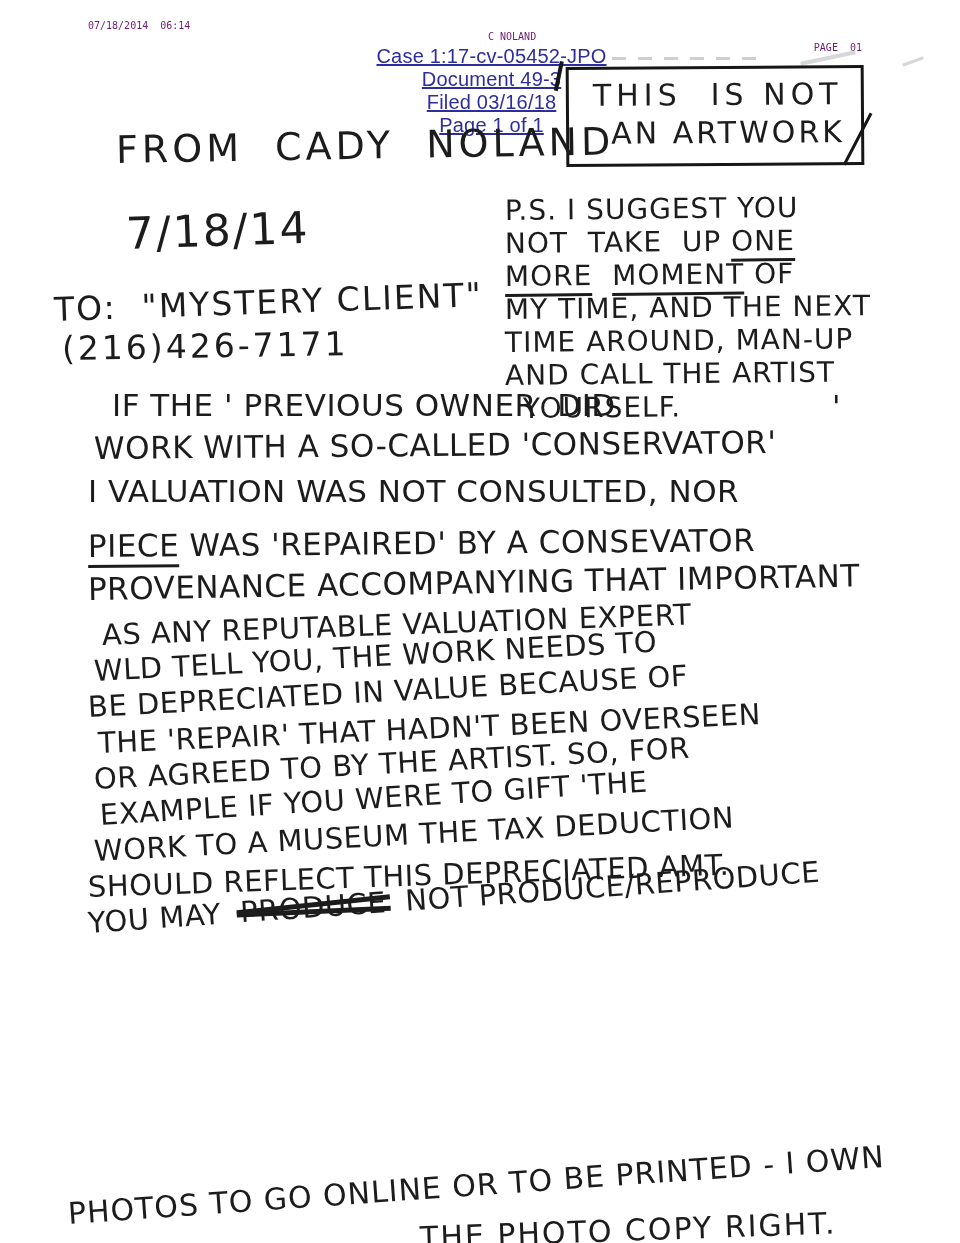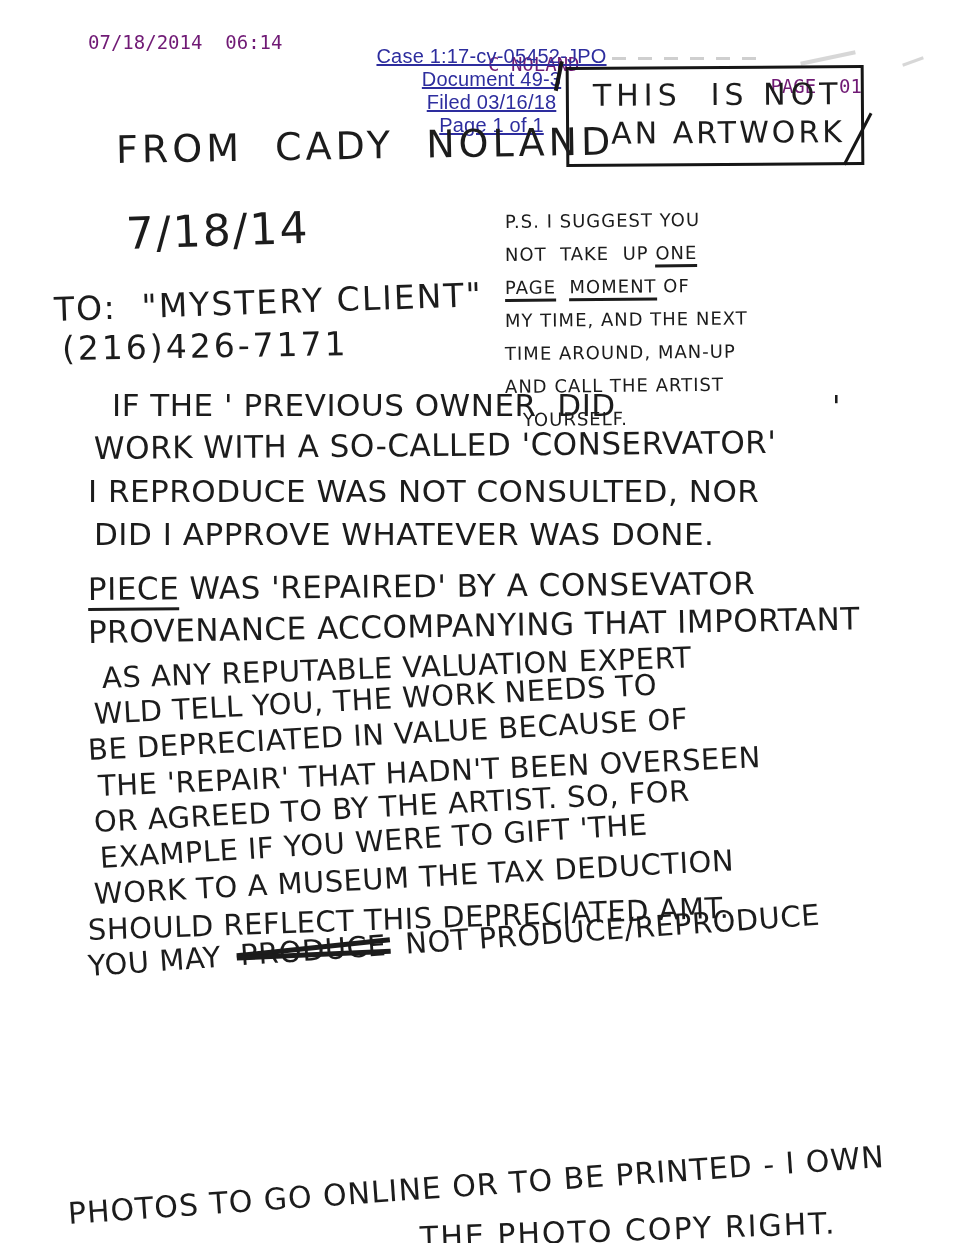--- a/index.html
+++ b/index.html
@@ -1,21 +1,21 @@
 <!DOCTYPE html>
 <html><head>
 <meta charset="utf-8">
 <style>
   html,body{margin:0;padding:0;background:#6b6b6b;}
   .page{position:relative;width:960px;height:1243px;background:#ffffff;overflow:hidden;
         font-family:"DejaVu Sans",sans-serif;color:#1c1c1c;}
 
   
   .fax-header{position:absolute;top:9px;left:0;right:0;height:20px;
-              font-family:"DejaVu Sans Mono",monospace;font-size:19px;font-weight:normal;
+              font-family:"DejaVu Sans Mono",monospace;font-size:10px;font-weight:normal;
               color:#701a75;white-space:pre;}
   .fax-dt{position:absolute;left:88px;}
   .fax-sender{position:absolute;left:488px;text-align:center;}
   .fax-page{position:absolute;right:98px;}
 
   
   .court-stamp{position:absolute;top:22px;left:0;right:0;text-align:center;
                font-family:"Liberation Sans",sans-serif;font-size:20px;color:#2d2d9e;
                letter-spacing:0.2px;white-space:pre;}
   .court-stamp span{margin:0 29px;text-decoration:underline;}
@@ -37,21 +37,21 @@
   .art2{left:800px;top:56px;width:56px;height:4px;transform:rotate(-12deg);}
   .art3{left:902px;top:60px;width:22px;height:3px;transform:rotate(-20deg);}
 
   
   .hw{white-space:pre;transform-origin:left center;}
   .from-line{position:absolute;left:116px;top:128px;font-size:38px;letter-spacing:4px;transform:rotate(-1deg);}
   .date-line{position:absolute;left:126px;top:208px;font-size:44px;letter-spacing:2px;transform:rotate(-2deg);}
   .to1{position:absolute;left:54px;top:290px;font-size:33px;letter-spacing:2px;transform:rotate(-2deg);}
   .to2{position:absolute;left:62px;top:329px;font-size:33px;letter-spacing:3px;transform:rotate(-1deg);}
 
-  .ps{position:absolute;left:505px;top:205px;width:430px;font-size:18px;line-height:33px;letter-spacing:1px;}
+  .ps{position:absolute;left:505px;top:194px;width:430px;font-size:28px;line-height:33px;letter-spacing:1px;}
   .ps .ln{white-space:pre;transform:rotate(-0.6deg);transform-origin:left center;}
 
   .body{position:absolute;left:88px;top:384px;width:850px;}
   .bl{white-space:pre;font-size:31px;line-height:43px;letter-spacing:0.5px;transform-origin:left center;}
   .p3line{font-size:29px;line-height:36px;}
 
   .u{border-bottom:3px solid #1c1c1c;padding-bottom:1px;}
   .s{position:relative;}
   .s::before,.s::after{content:"";position:absolute;left:-4px;right:-4px;height:5px;background:#1c1c1c;}
   .s::before{top:36%;transform:rotate(-2deg);}
@@ -91,34 +91,33 @@
   </div>
 
   <div class="hw from-line">FROM  CADY  NOLAND</div>
   <div class="hw date-line">7/18/14</div>
   <div class="hw to1">TO:  "MYSTERY CLIENT"</div>
   <div class="hw to2">(216)426-7171</div>
 
   <div class="ps">
     <div class="ln"><span>P.S. I SUGGEST YOU</span></div>
     <div class="ln"><span>NOT  TAKE  UP </span><span class="u">ONE</span></div>
-    <div class="ln"><span class="u">PAGE</span><span>  </span><span class="u">MOMENT</span><span> OF</span></div>
+    <div class="ln"><span class="u">MORE</span><span>  </span><span class="u">MOMENT</span><span> OF</span></div>
     <div class="ln"><span>MY TIME, AND THE NEXT</span></div>
     <div class="ln"><span>TIME AROUND, MAN-UP</span></div>
     <div class="ln"><span>AND CALL THE ARTIST</span></div>
     <div class="ln" style="margin-left:18px"><span>YOURSELF.</span></div>
   </div>
 
   <div class="stray">'</div>
 
   <div class="body">
     <div class="bl" style="margin-left:24px"><span>IF THE ' PREVIOUS OWNER  DID</span></div>
     <div class="bl" style="margin-left:6px;transform:rotate(-0.5deg)"><span>WORK WITH A SO-CALLED 'CONSERVATOR'</span></div>
-    <div class="bl" style="margin-left:0"><span>I REPRODUCE WAS NOT CONSULTED, NOR</span></div>
-    <div class="bl" style="margin-left:6px"><span>DID I APPROVE WHATEVER WAS DONE.</span></div>
+    <div class="bl" style="margin-left:0"><span>I VALUATION WAS NOT CONSULTED, NOR</span></div>
 
     <div style="height:12px"></div>
 
     <div class="bl" style="margin-left:0;transform:rotate(-0.5deg)"><span class="u">PIECE</span><span> WAS 'REPAIRED' BY A CONSEVATOR</span></div>
     <div class="bl" style="margin-left:0;transform:rotate(-1deg)"><span>PROVENANCE ACCOMPANYING THAT IMPORTANT</span></div>
 
     <div style="height:6px"></div>
 
     <div class="bl p3line" style="margin-left:14px;transform:rotate(-2deg)"><span>AS ANY REPUTABLE VALUATION EXPERT</span></div>
     <div class="bl p3line" style="margin-left:6px;transform:rotate(-3deg)"><span>WLD TELL YOU, THE WORK NEEDS TO</span></div>

